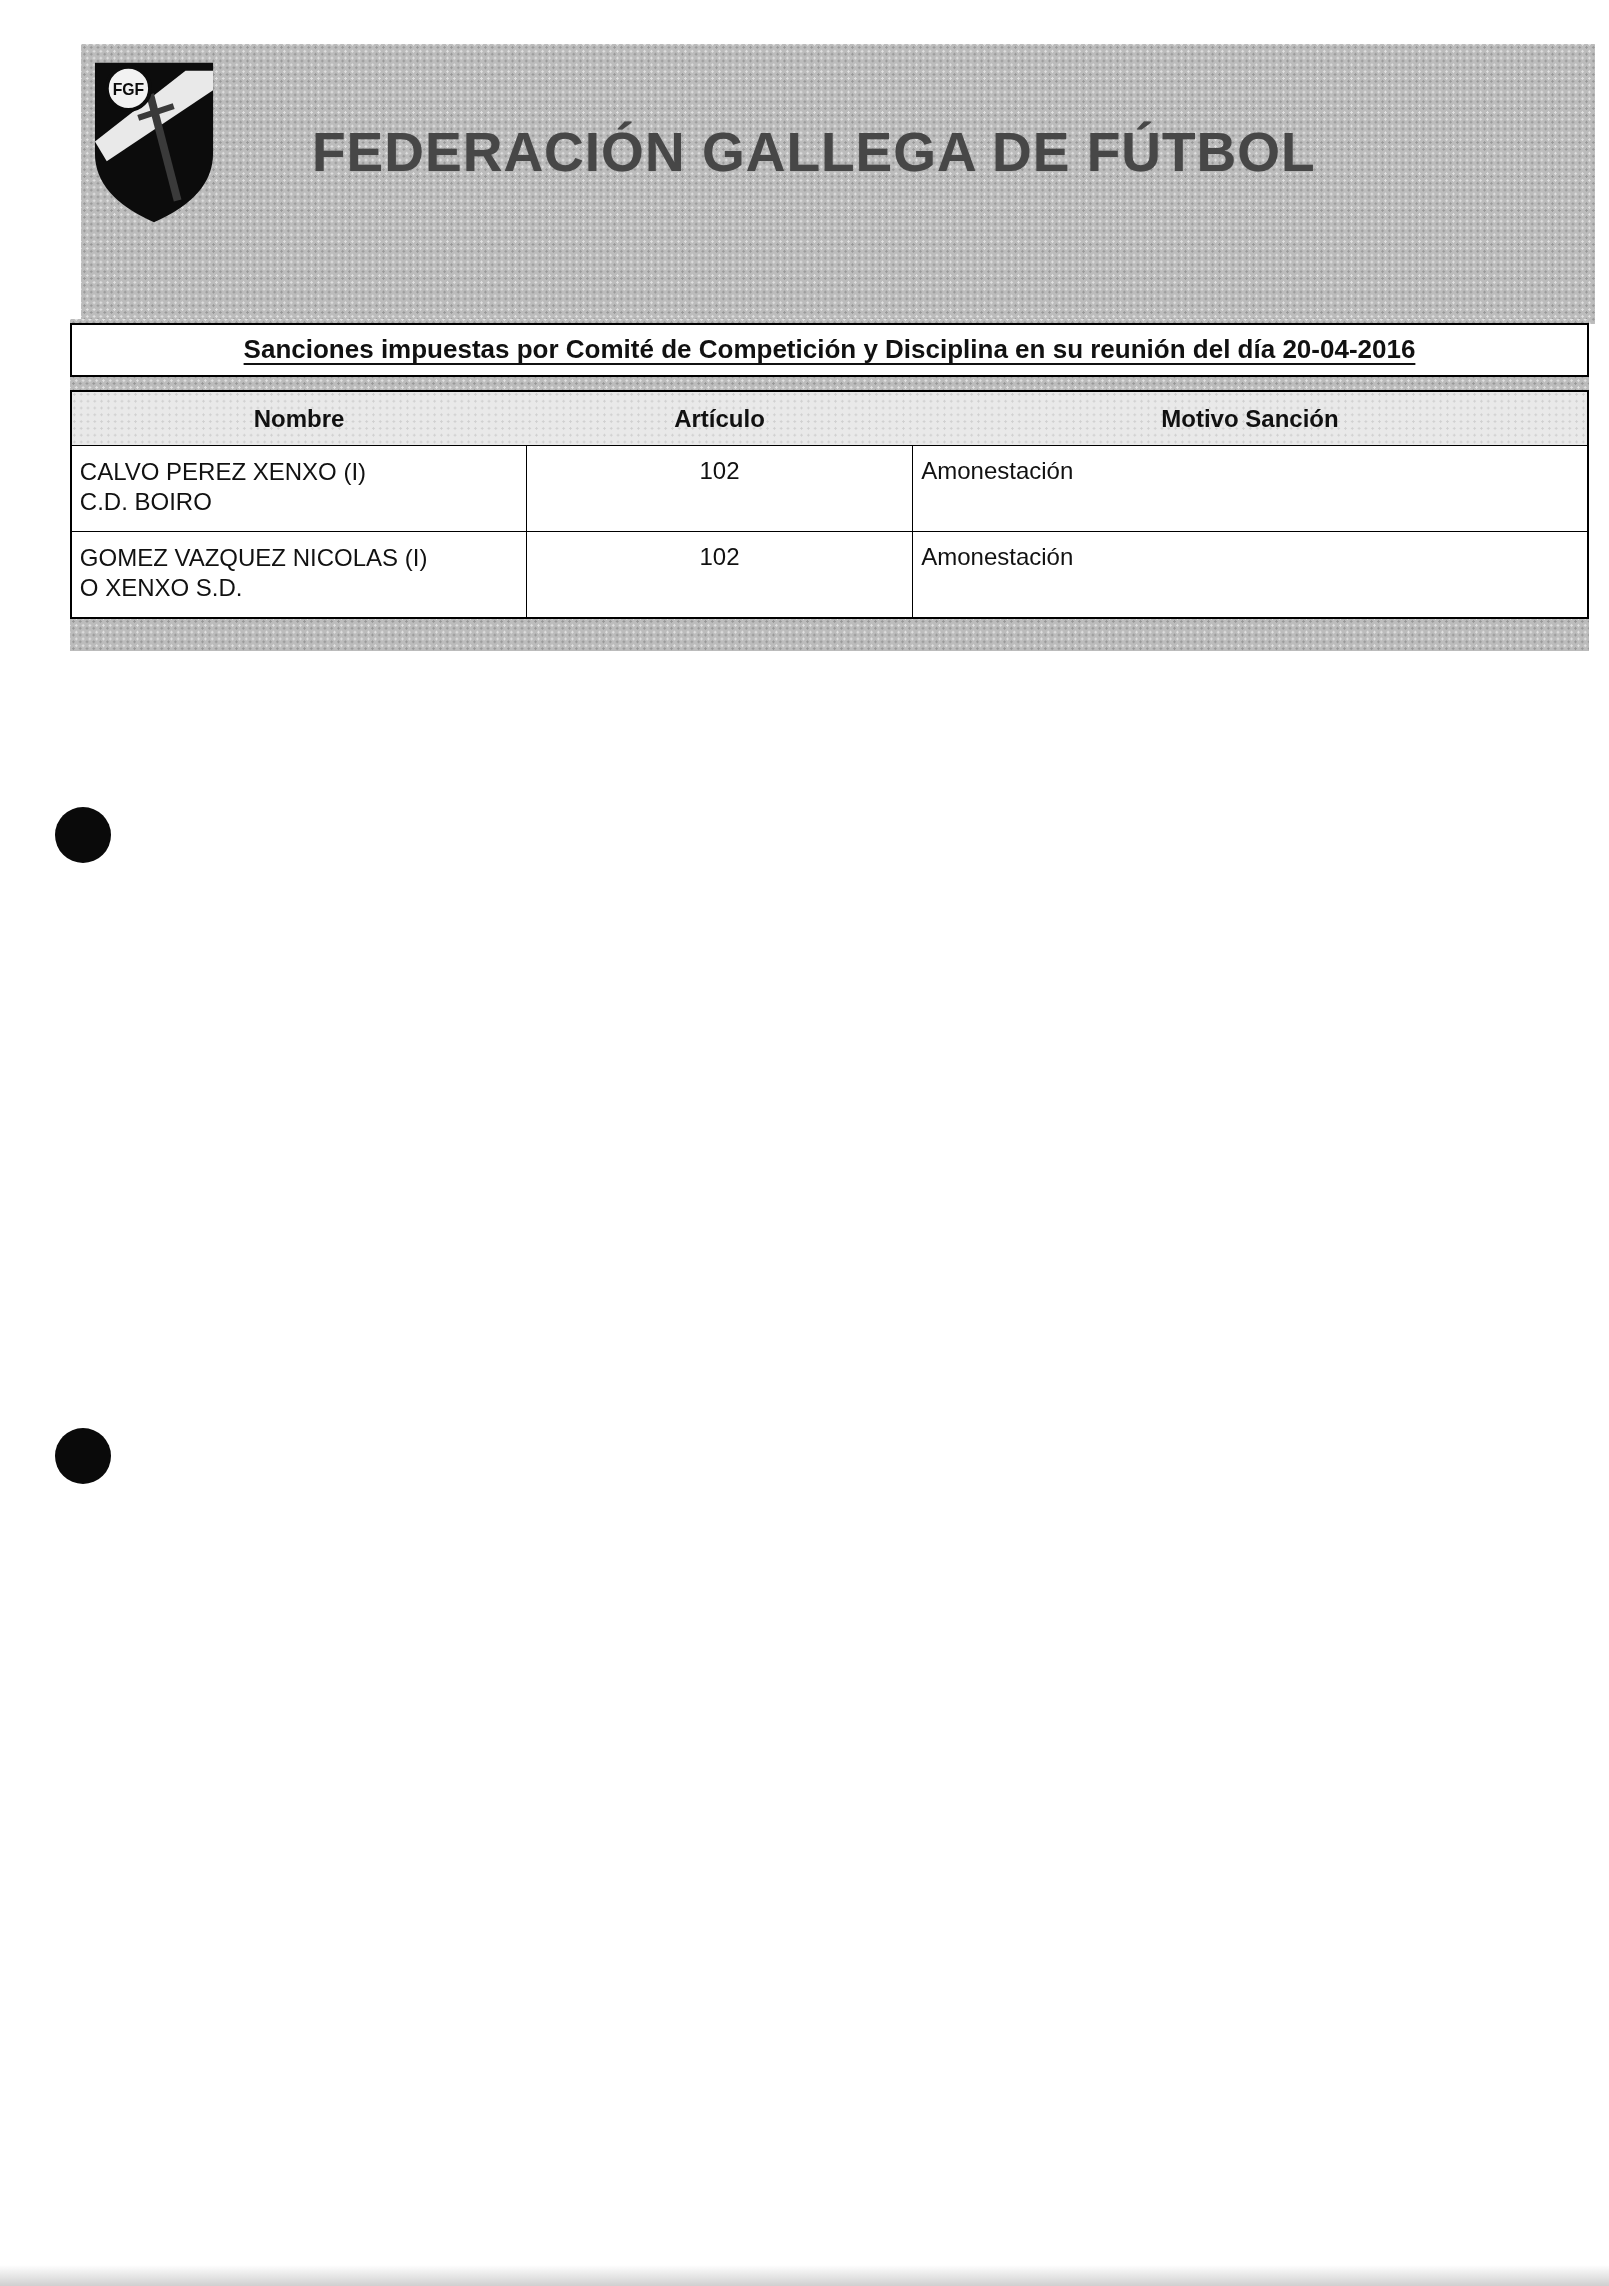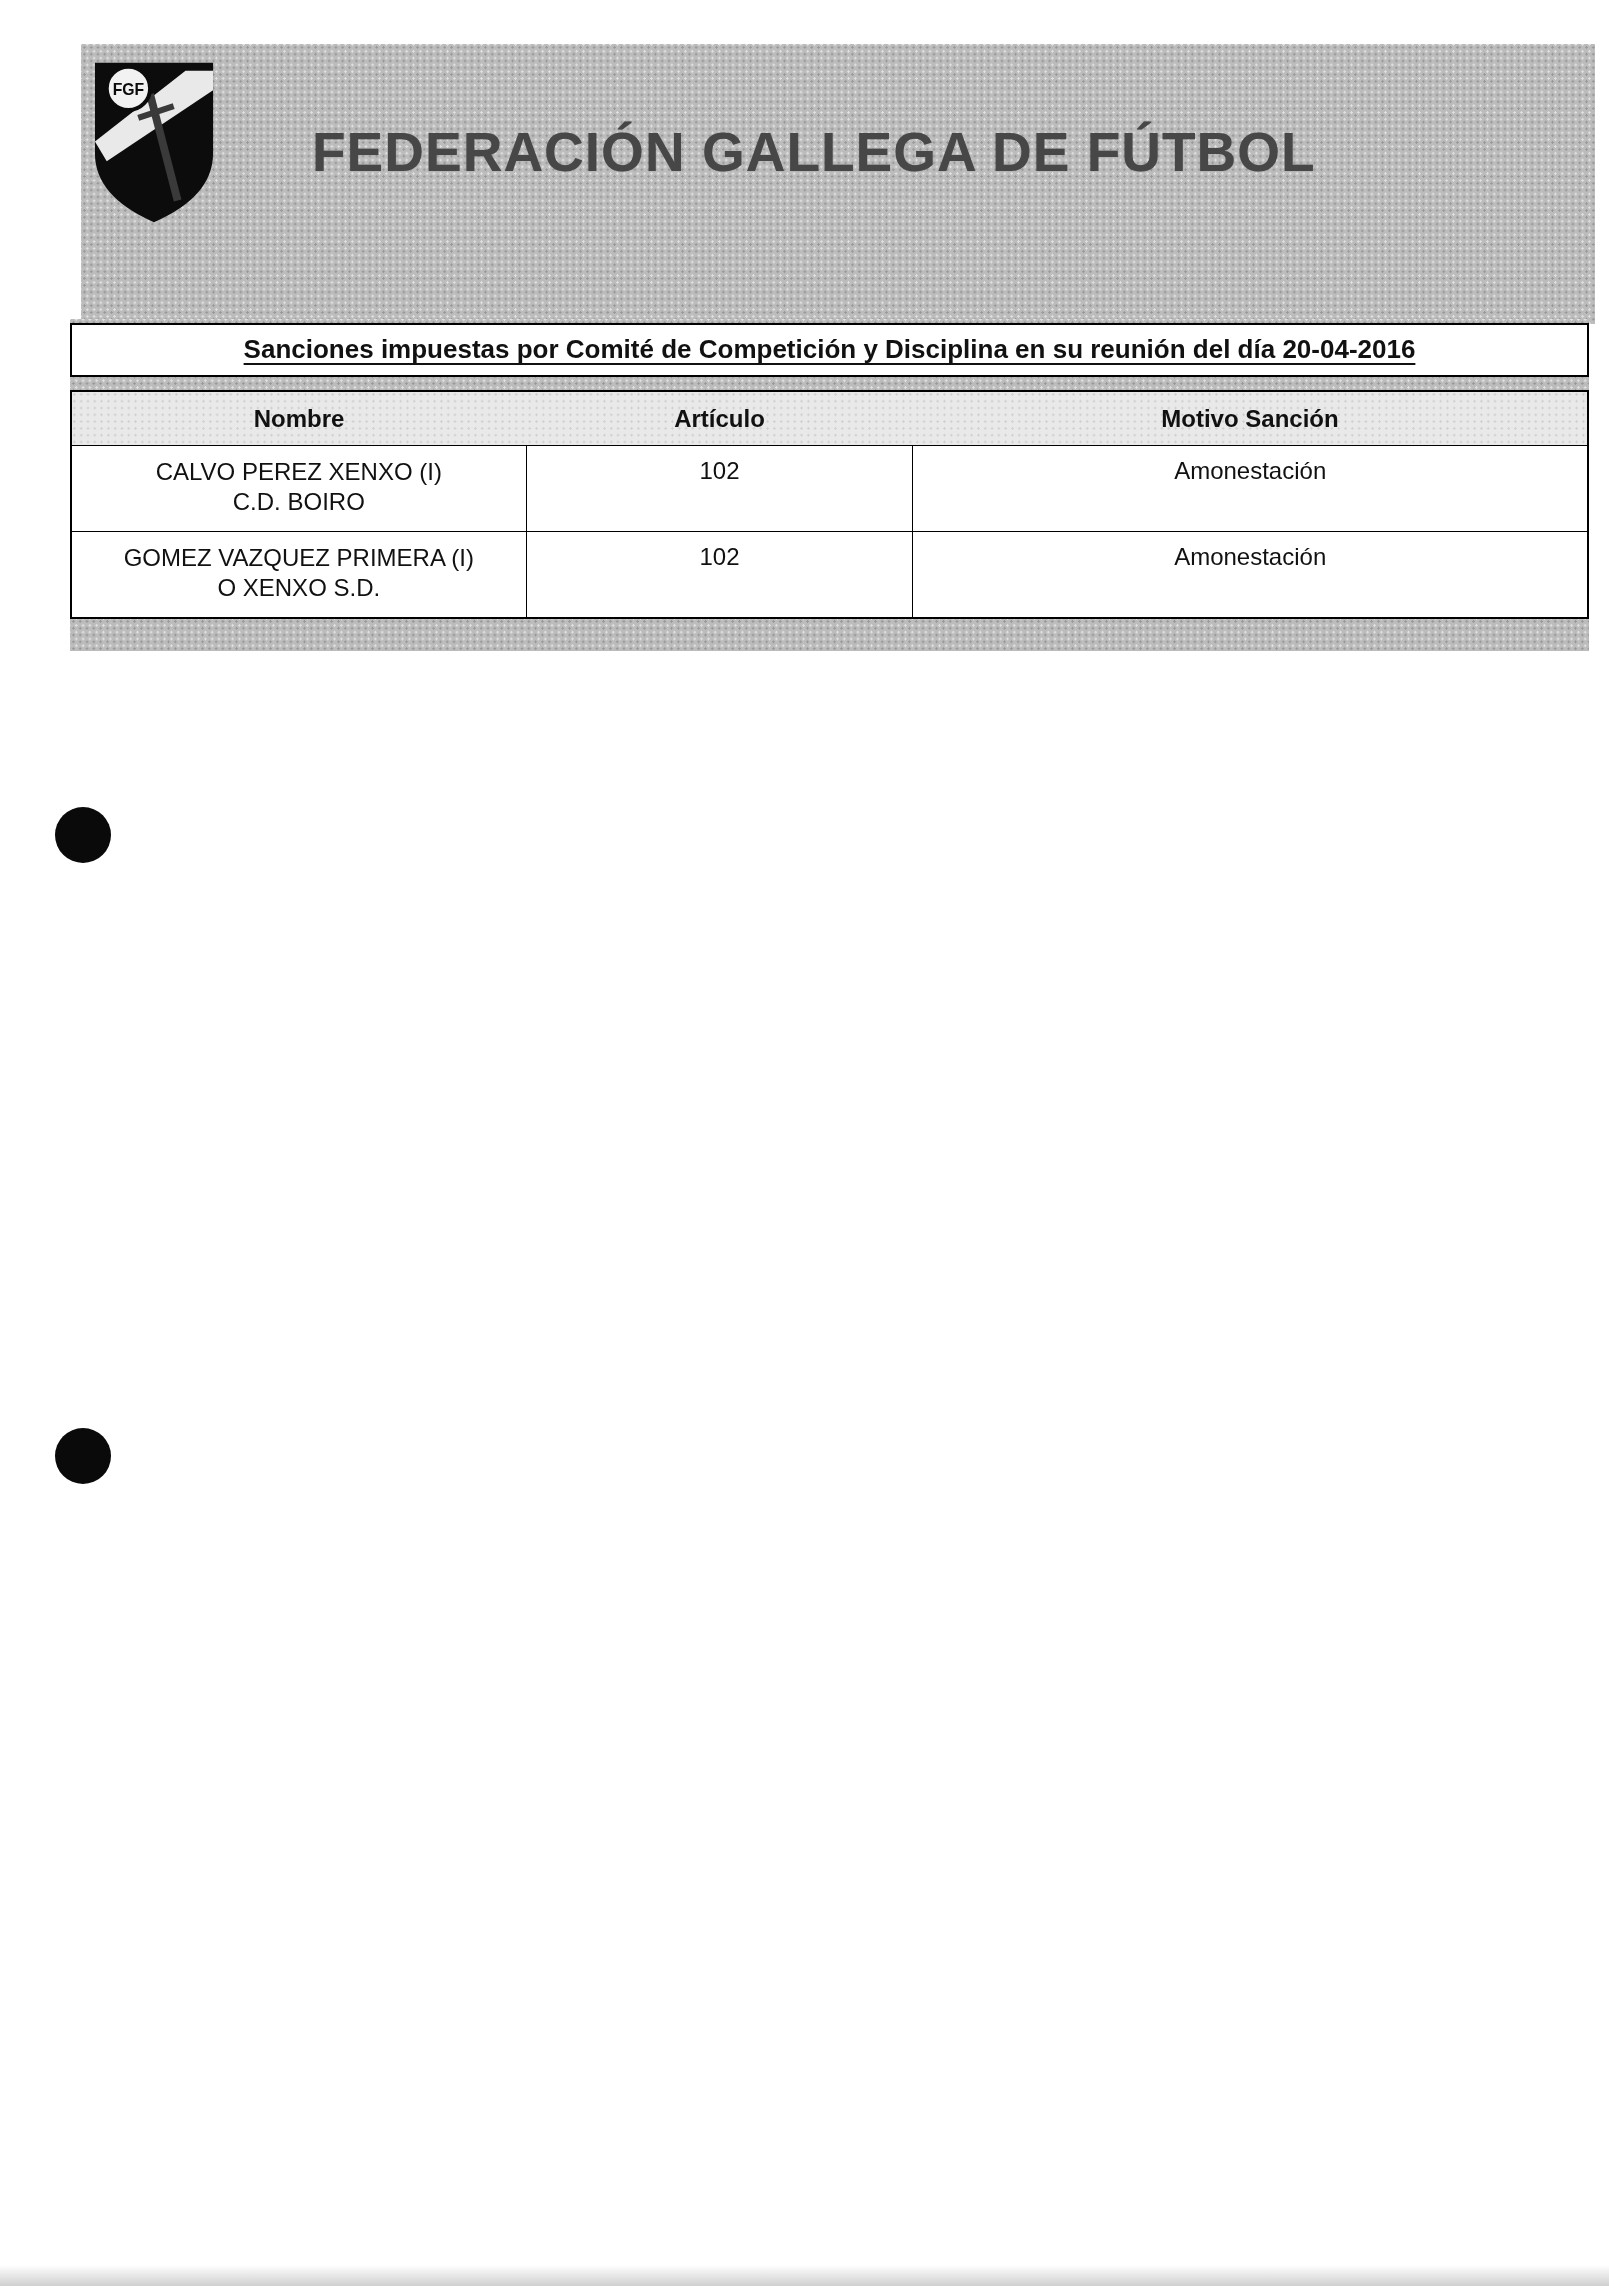--- a/index.html
+++ b/index.html
@@ -81,21 +81,20 @@
     text-align:center;
     padding:12.6px 0 11.6px 0;
     border-bottom:1.9px solid #000;
   }
   table.sanctions-table td {
     border:1.9px solid #000;
     vertical-align:top;
     font-size:24px;
     padding:11.6px 7.8px 13.6px 7.8px;
     height:86px;
-    text-align:center;
   }
   td.name-cell { padding-left:9.7px; line-height:30px; }
   td.article-cell { text-align:center; }
   td.motive-cell { padding-left:21.3px; }
   tr.row-shaded td {
     background-color:#ededed;
     background-image:radial-gradient(rgba(120,120,120,0.20) 1px, transparent 1.2px);
     background-size:6.8px 6.8px;
   }
   
@@ -157,21 +156,21 @@
         <tr>
           <td class="name-cell">
             <div>CALVO PEREZ XENXO (I)</div>
             <div>C.D. BOIRO</div>
           </td>
           <td class="article-cell">102</td>
           <td class="motive-cell">Amonestación</td>
         </tr>
         <tr>
           <td class="name-cell">
-            <div>GOMEZ VAZQUEZ PRIMERA (I)</div>
+            <div>GOMEZ VAZQUEZ NICOLAS (I)</div>
             <div>O XENXO S.D.</div>
           </td>
           <td class="article-cell">102</td>
           <td class="motive-cell">Amonestación</td>
         </tr>
       </tbody>
     </table>
 
   </div>
 

